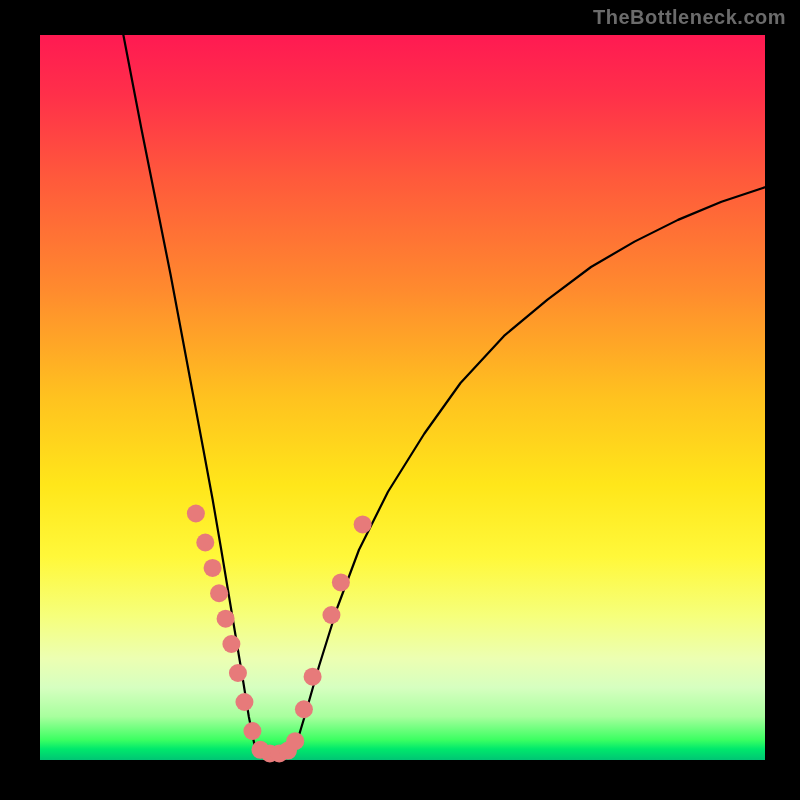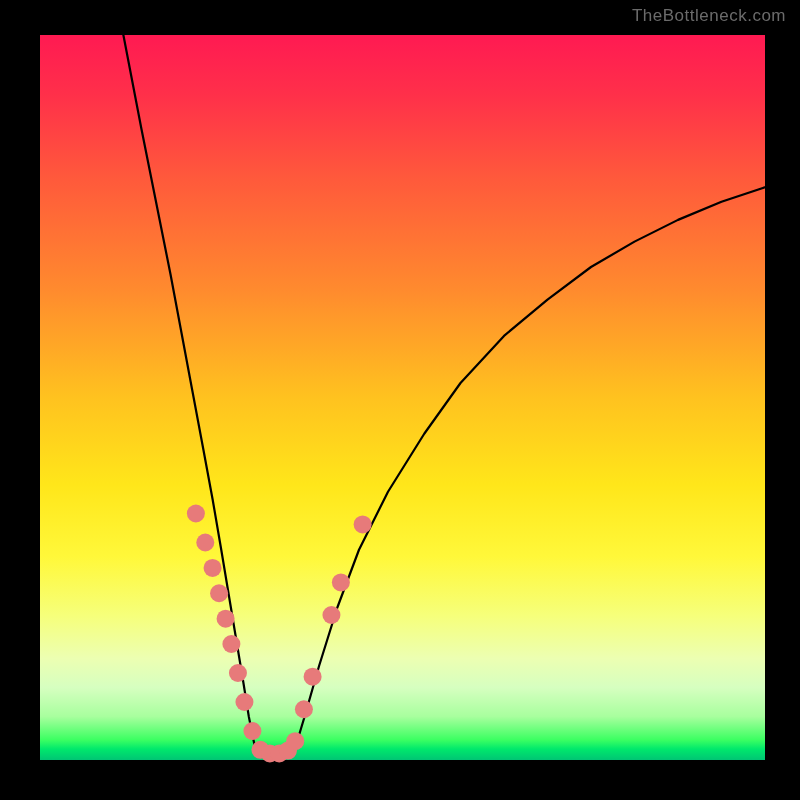--- a/index.html
+++ b/index.html
@@ -15,22 +15,22 @@
     position: absolute;
     top: 0;
     left: 0;
     width: 800px;
     height: 800px;
   }
   .watermark {
     position: absolute;
     top: 6px;
     right: 14px;
-    font-size: 17px;
-    font-weight: 400;
+    font-size: 20px;
+    font-weight: 700;
     color: #6b6b6b;
     letter-spacing: 0.5px;
     z-index: 10;
   }
   svg {
     display: block;
   }
 </style>
 </head>
 <body>

